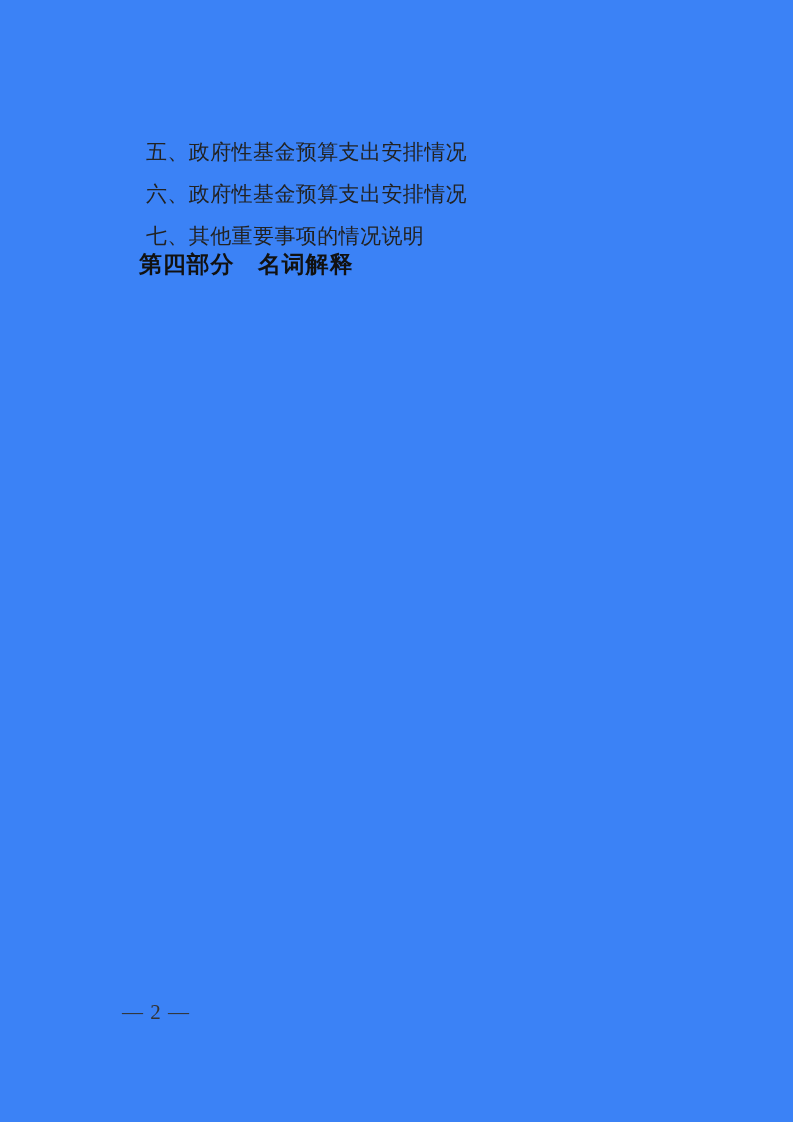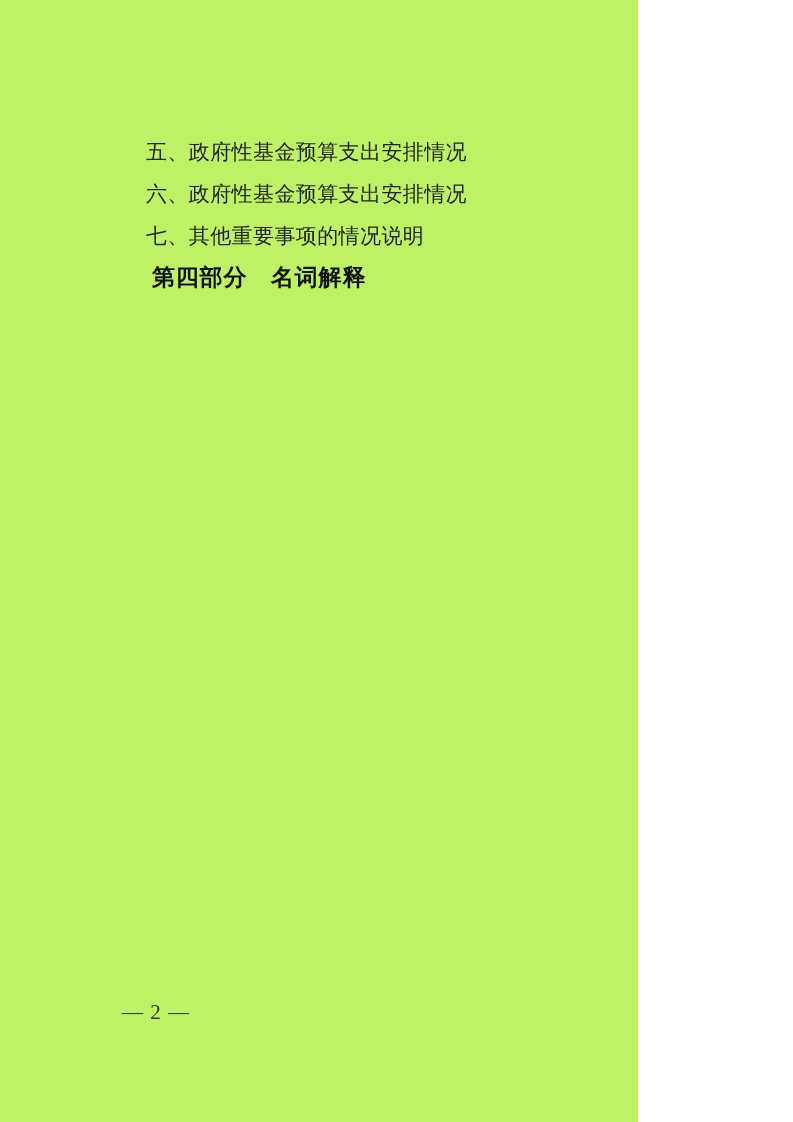--- a/index.html
+++ b/index.html
@@ -2,23 +2,23 @@
 <html><head>
 <meta charset="utf-8">
 <style>
   html, body {
     margin: 0;
     padding: 0;
     background: #ffffff;
   }
   .page {
     position: relative;
-    width: 638px;
+    width: 793px;
     height: 1122px;
-    background: #bef264;
+    background: #3b82f6;
     overflow: hidden;
     font-family: "Liberation Serif", serif;
     text-align: center;
   }
   .toc-line {
     position: absolute;
     left: 146px;
     margin: 0;
     font-family: "Liberation Serif", serif;
     font-size: 21px;
@@ -28,21 +28,21 @@
     white-space: nowrap;
     font-weight: 400;
   }
   .toc-line-1 { top: 140px; }
   .toc-line-2 { top: 182px; }
   .toc-line-3 { top: 224px; }
   .section-heading {
     position: absolute;
     left: 139px;
     top: 251px;
-    margin: 13px;
+    margin: 0;
     font-family: "Liberation Sans", sans-serif;
     font-weight: 700;
     font-size: 23px;
     line-height: 27px;
     letter-spacing: 0.8px;
     color: #111111;
     white-space: nowrap;
   }
   .page-number {
     position: absolute;

